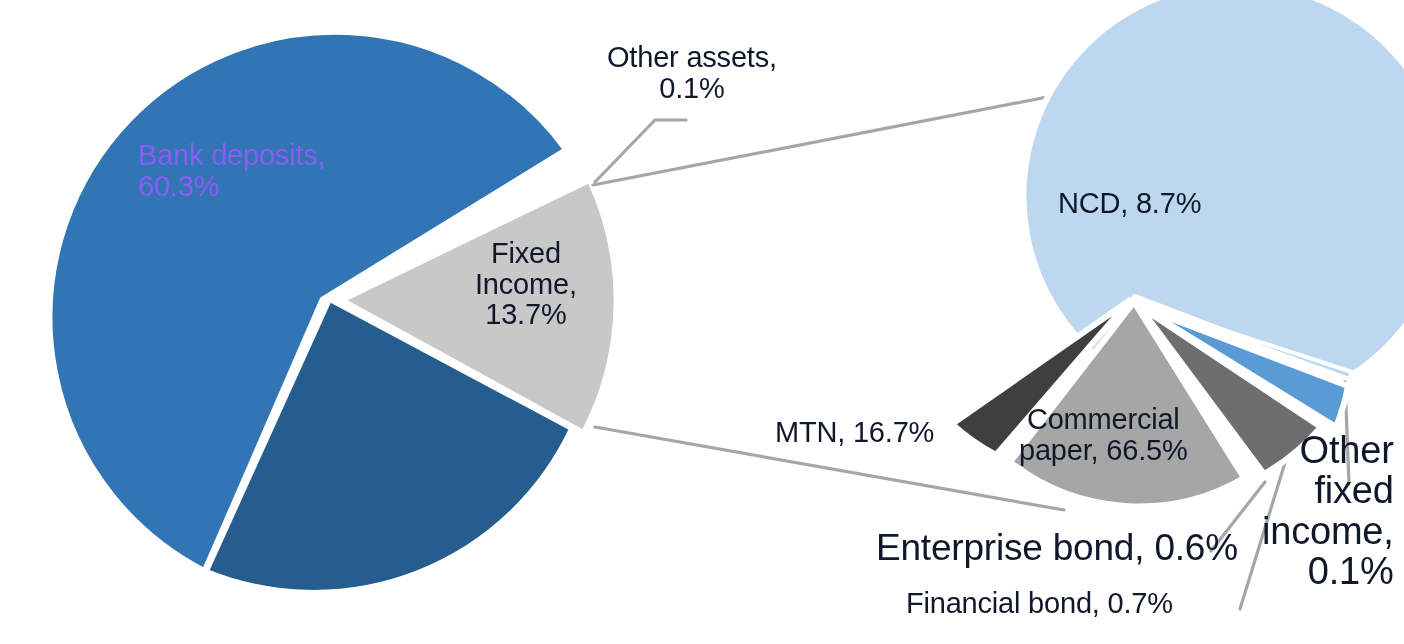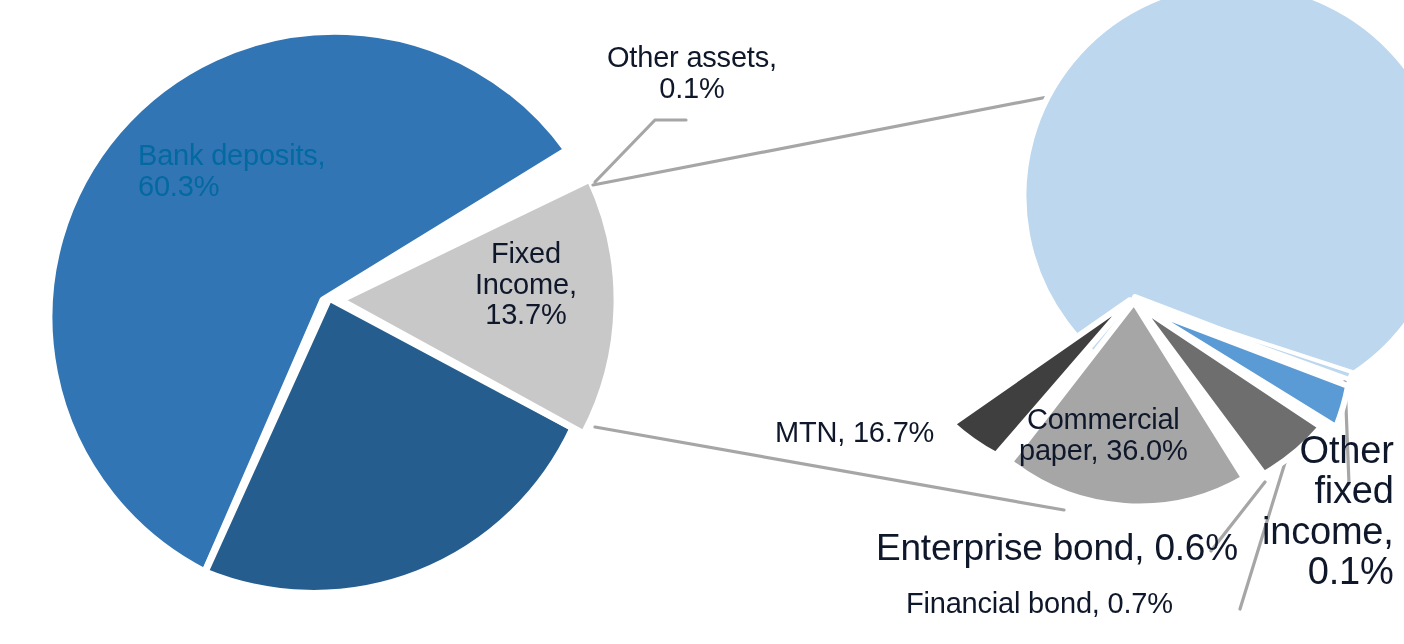--- a/index.html
+++ b/index.html
@@ -27,21 +27,21 @@
     display: block;
   }
   .lbl {
     position: absolute;
     font-family: "Liberation Sans", sans-serif;
     line-height: 1.06;
     white-space: pre;
     letter-spacing: -0.2px;
   }
   .lbl-dark { color: #0f172a; }
-  .lbl-white { color: #0369a1; }
+  .lbl-white { color: #8b5cf6; }
 
   
   #label-bank-deposits {
     left: 138px; top: 140px;
     font-size: 29px;
     text-align: left;
   }
   #label-financial-repo {
     left: 268px; top: 396px;
     font-size: 29px;
@@ -167,23 +167,24 @@
 60.3%</div>
 
 
   <div class="lbl lbl-dark" id="label-fixed-income" style="white-space: pre-line;">Fixed
 Income,
 13.7%</div>
 
   <div class="lbl lbl-dark" id="label-other-assets" style="white-space: pre-line;">Other assets,
 0.1%</div>
 
+  <div class="lbl lbl-dark" id="label-ncd" style="white-space: pre-line;">NCD, 8.7%</div>
 
   <div class="lbl lbl-dark" id="label-commercial-paper" style="white-space: pre-line;">Commercial
-paper, 36.0%</div>
+paper, 66.5%</div>
 
   <div class="lbl lbl-dark" id="label-mtn" style="white-space: pre-line;">MTN, 16.7%</div>
 
   <div class="lbl lbl-dark" id="label-enterprise-bond" style="white-space: pre-line;">Enterprise bond, 0.6%</div>
 
   <div class="lbl lbl-dark" id="label-financial-bond" style="white-space: pre-line;">Financial bond, 0.7%</div>
 
   <div class="lbl lbl-dark" id="label-other-fixed-income" style="white-space: pre-line;">Other
 fixed
 income,

